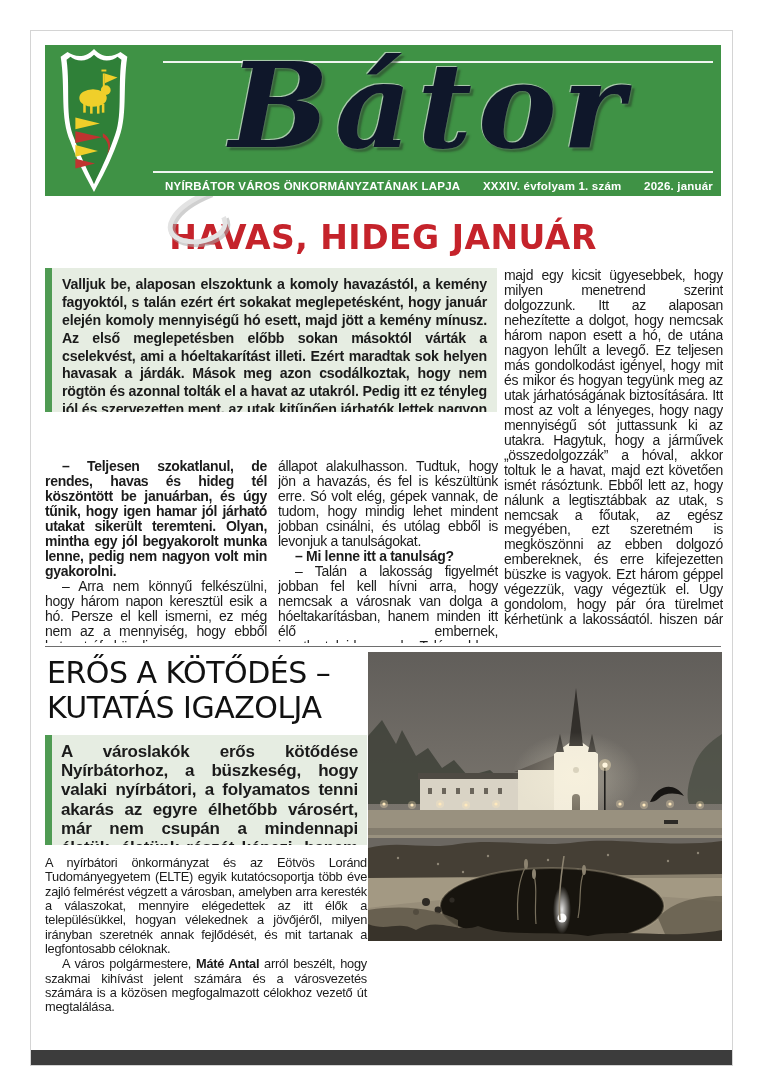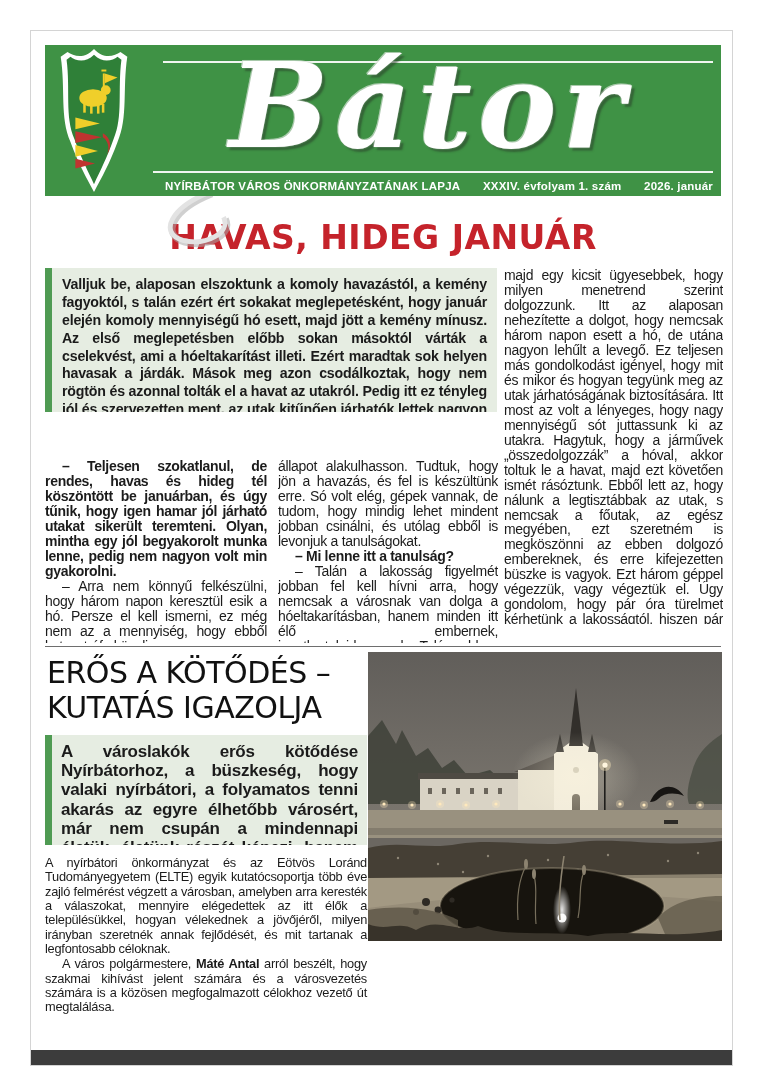--- a/index.html
+++ b/index.html
@@ -10,21 +10,21 @@
   .bottom-bar{position:absolute;left:0;bottom:0;width:100%;height:15px;background:var(--bottom_bar,#3c3c3c);}
 
   
   .banner{position:absolute;left:45px;top:45px;width:676px;height:151px;
         background:var(--banner_green,#3f9245);z-index:2;}
   .banner .rule-top{position:absolute;left:118px;right:8px;top:16px;height:2px;background:rgba(255,255,255,.92);}
   .banner .rule-bottom{position:absolute;left:108px;right:8px;bottom:23px;height:2px;background:rgba(255,255,255,.92);}
   .masthead-title{position:absolute;left:100px;right:6px;top:-14px;height:150px;
         text-align:center;font-family:"DejaVu Serif","Liberation Serif",serif;
         font-style:italic;font-weight:bold;font-size:118px;line-height:150px;
-        color:#ffffff;letter-spacing:6px;
+        color:#0f172a;letter-spacing:6px;
         text-shadow:0 0 2px #8fae90, 3px 3px 2px rgba(40,60,40,.55), -1px -1px 0 rgba(255,255,255,.6);}
   .banner-info{position:absolute;left:108px;right:8px;bottom:4px;display:flex;
         justify-content:space-between;align-items:flex-end;color:#fff;
         font-size:11.5px;font-weight:bold;letter-spacing:.2px;white-space:nowrap;padding-left:12px;}
   .crest{position:absolute;left:2px;top:2px;width:94px;height:147px;}
   .flourish{position:absolute;left:150px;top:192px;width:120px;height:58px;z-index:1;}
 
   
   .headline-main{position:absolute;left:45px;top:218px;width:676px;text-align:center;
         font-family:"DejaVu Sans","Liberation Sans",sans-serif;font-weight:bold;

